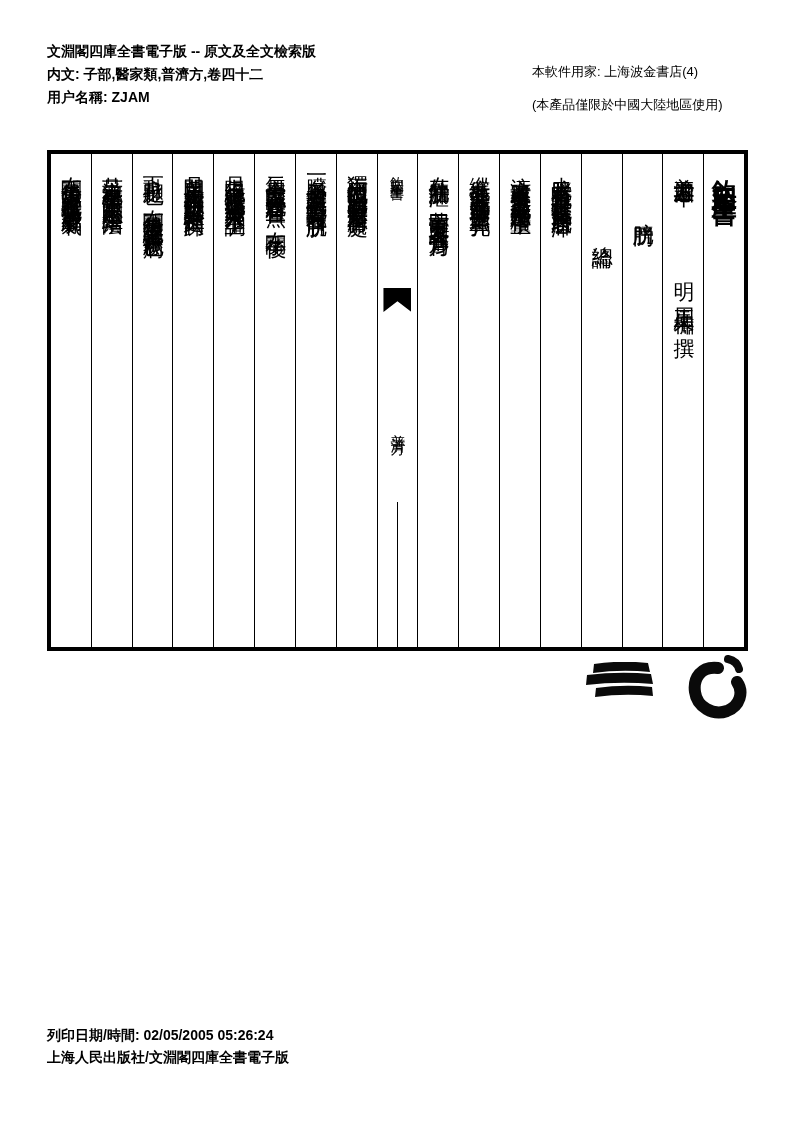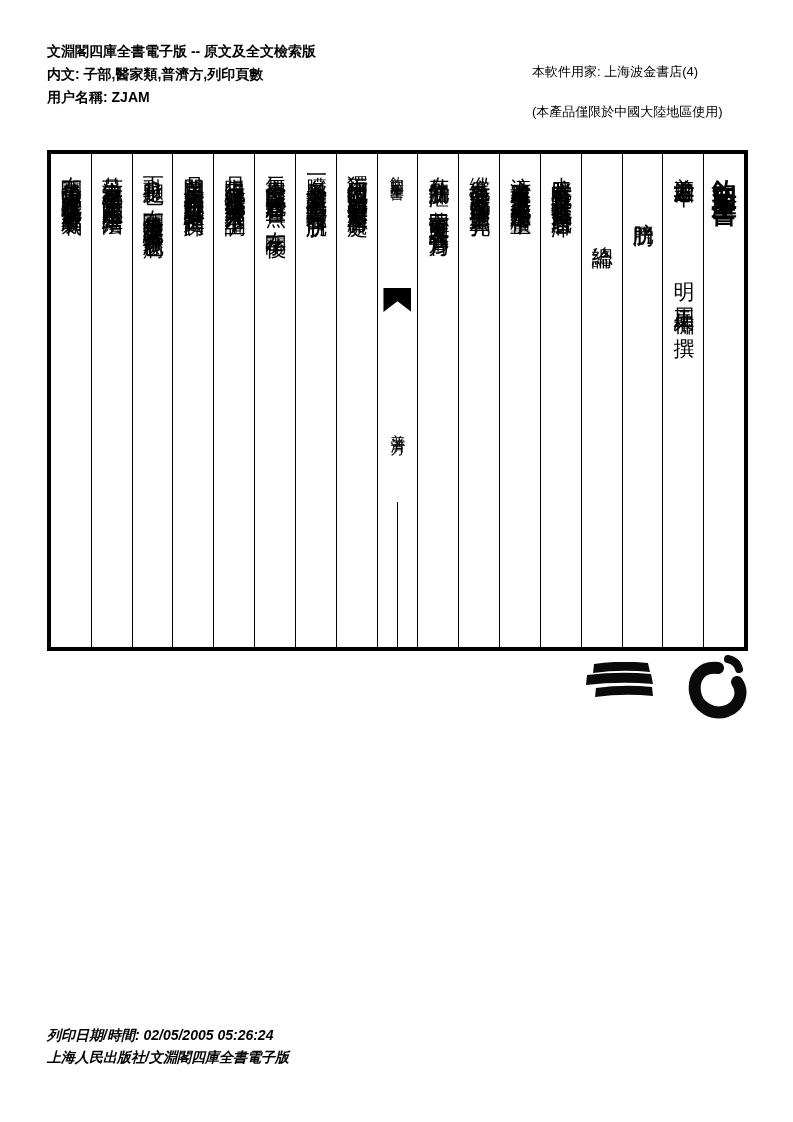--- a/index.html
+++ b/index.html
@@ -7,21 +7,21 @@
   .screen {
     position:relative; width:793px; height:1122px; background:#ffffff;
     font-family:"Liberation Sans", sans-serif; color:#000;
     overflow:hidden;
     padding-left:28px;
   }
 
   
   .hdr-left { position:absolute; left:47px; top:40px; font-weight:bold; font-size:14px; line-height:23px; }
   .hdr-right { position:absolute; left:532px; top:62px; font-weight:normal; font-size:13px; line-height:20px; width:230px; }
-  .hdr-right .hr2 { margin-top:20px; }
+  .hdr-right .hr2 { margin-top:13px; }
 
   
   .book {
     position:absolute; left:47px; top:150px; width:701px; height:501px;
     border:4px solid #000; background:#fff;
     display:flex; flex-direction:row-reverse;
   }
   .col {
     flex:1 1 0; position:relative; border-right:1px solid #000;
     display:flex; justify-content:center; padding-top:6px;
@@ -54,30 +54,30 @@
     font-family:"DejaVu Serif","Liberation Serif",serif;
     font-size:15px; letter-spacing:3px; white-space:pre;
   }
   .fold-line { position:absolute; top:348px; bottom:0; left:50%; width:1px; background:#000; }
 
   
   .logo-books { position:absolute; left:584px; top:662px; }
   .logo-seal  { position:absolute; left:686px; top:650px; }
 
   
-  .footer { position:absolute; left:47px; top:1024px; font-weight:bold; font-size:14px; line-height:22px;font-style:italic; }
+  .footer { position:absolute; left:47px; top:1024px; font-weight:bold; font-size:14px; line-height:22px; }
 </style>
 </head>
 <body>
 
 <div class="screen">
 
   <div class="hdr-left">
     <div>文淵閣四庫全書電子版 -- 原文及全文檢索版</div>
-    <div>内文: 子部,醫家類,普濟方,列印頁數</div>
+    <div>内文: 子部,醫家類,普濟方,卷四十二</div>
     <div>用户名稱: ZJAM</div>
   </div>
   <div class="hdr-right">
     <div class="hr1">本軟件用家: 上海波金書店(4)</div>
     <div class="hr2">(本產品僅限於中國大陸地區使用)</div>
   </div>
 
   <div class="book">
 
     <div class="col col-title">

